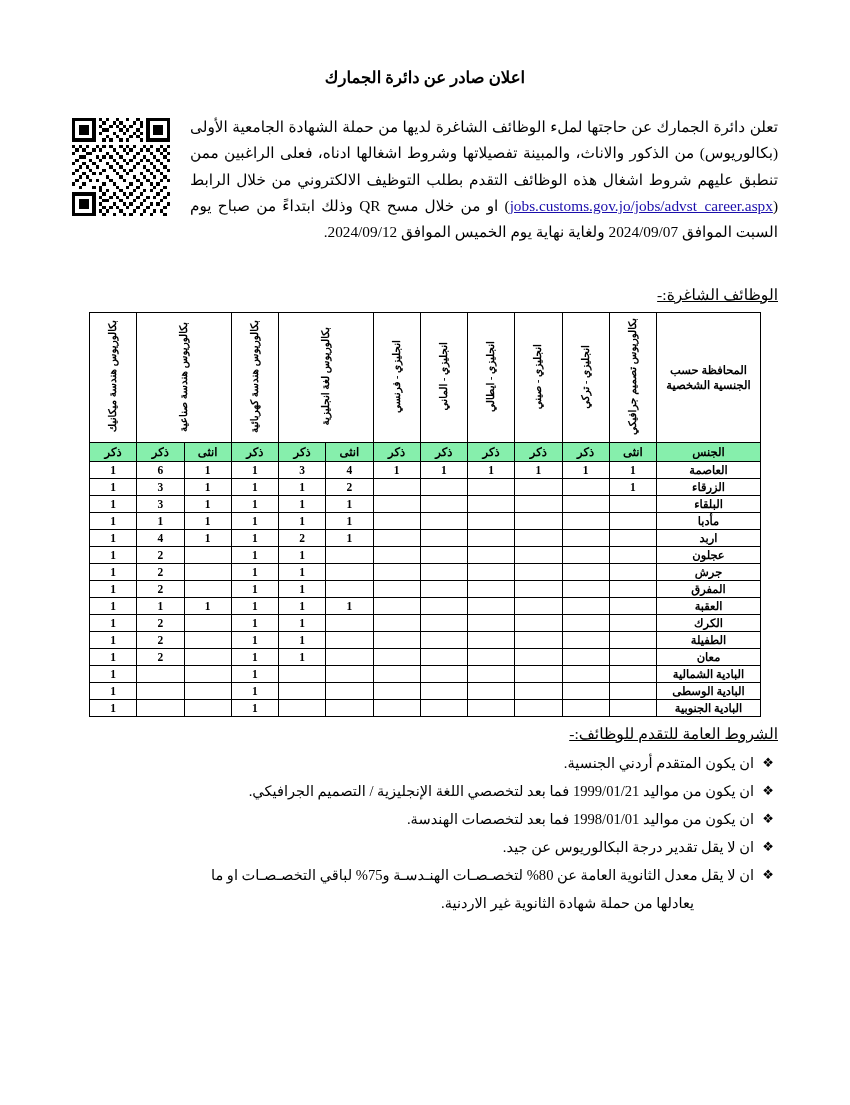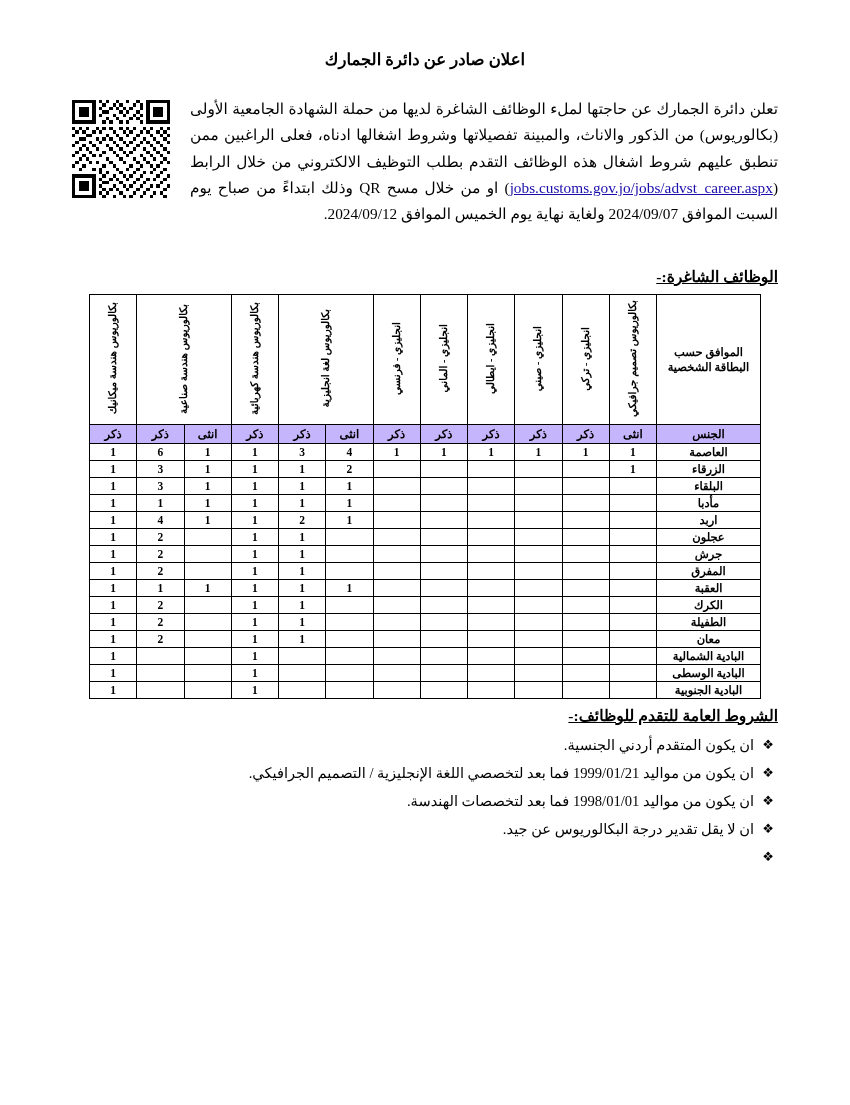--- a/index.html
+++ b/index.html
@@ -12,21 +12,21 @@
     width: 850px;
     height: 1105px;
     font-family: "Liberation Serif", "DejaVu Serif", serif;
     color: #000000;
     position: relative;
     overflow: hidden;
   }
   .page {
     width: 850px;
     height: 894px;
-    padding: 40px 72px 20px 72px;
+    padding: 58px 72px 20px 72px;
     position: relative;
   }
   .doc-title {
     text-align: center;
     font-weight: bold;
     font-size: 16.5px;
     margin: 10px 0 0 0;
     letter-spacing: 0.3px;
   }
 
@@ -56,21 +56,21 @@
   }
   .intro-text a, .link {
     color: #1a0dab;
     text-decoration: underline;
     direction: ltr;
     unicode-bidi: embed;
   }
 
   
   .section-head {
-    font-weight: bold;
+    font-weight: normal;
     font-size: 15.6px;
     text-decoration: underline;
     margin: 22px 0 8px 0;
   }
   .section-head.cond {
     margin-top: 8px;
   }
 
   
   .table-wrap {
@@ -110,21 +110,21 @@
   }
   th.gov-head {
     width: 104px;
     font-size: 11.6px;
     line-height: 1.3;
     vertical-align: middle;
     text-align: center;
     font-weight: bold;
   }
   tr.gender-row td {
-    background: #c4b5fd;
+    background: #86efac;
     font-size: 11.6px;
     font-weight: bold;
     height: 19px;
   }
   td.gov-name {
     text-align: center;
     font-size: 11.6px;
     font-weight: bold;
   }
   td.num { font-size: 11.8px; }
@@ -414,21 +414,21 @@
       <span>تعلن دائرة الجمارك عن حاجتها لملء الوظائف الشاغرة لديها من حملة الشهادة الجامعية الأولى (بكالوريوس) من الذكور والاناث، والمبينة تفصيلاتها وشروط اشغالها ادناه، فعلى الراغبين ممن تنطبق عليهم شروط اشغال هذه الوظائف التقدم بطلب التوظيف الالكتروني من خلال الرابط (</span><a class="link" href="#">jobs.customs.gov.jo/jobs/advst_career.aspx</a><span>) او من خلال مسح QR وذلك ابتداءً من صباح يوم السبت الموافق 2024/09/07 ولغاية نهاية يوم الخميس الموافق 2024/09/12.</span>
     </div>
   </div>
 
   <div class="section-head">الوظائف الشاغرة:-</div>
 
   <div class="table-wrap">
     <table class="jobs">
       <thead>
         <tr id="hdr-row">
-          <th class="gov-head">الموافق حسب البطاقة الشخصية</th>
+          <th class="gov-head">المحافظة حسب الجنسية الشخصية</th>
         <th class="head-cell" colspan="1"><span class="vert">بكالوريوس تصميم جرافيكي</span></th>
             <th class="head-cell" colspan="1"><span class="vert">انجليزي - تركي</span></th>
             <th class="head-cell" colspan="1"><span class="vert">انجليزي - صيني</span></th>
             <th class="head-cell" colspan="1"><span class="vert">انجليزي - ايطالي</span></th>
             <th class="head-cell" colspan="1"><span class="vert">انجليزي - الماني</span></th>
             <th class="head-cell" colspan="1"><span class="vert">انجليزي - فرنسي</span></th>
             <th class="head-cell" colspan="2"><span class="vert">بكالوريوس لغة انجليزية</span></th>
             <th class="head-cell" colspan="1"><span class="vert">بكالوريوس هندسة كهربائية</span></th>
             <th class="head-cell" colspan="2"><span class="vert">بكالوريوس هندسة صناعية</span></th>
             <th class="head-cell" colspan="1"><span class="vert">بكالوريوس هندسة ميكانيك</span></th>
@@ -693,16 +693,18 @@
       <li>
         <span class="bullet">❖</span>
         <span class="cond-text">ان يكون من مواليد 1998/01/01 فما بعد لتخصصات الهندسة.</span>
       </li>
       <li>
         <span class="bullet">❖</span>
         <span class="cond-text">ان لا يقل تقدير درجة البكالوريوس عن جيد.</span>
       </li>
       <li>
         <span class="bullet">❖</span>
+        <span class="cond-text">ان لا يقل معدل الثانوية العامة عن 80% لتخصـصـات الهنـدسـة و75% لباقي التخصـصـات او ما</span>
       </li>
     </ul>
+  <div class="indent-cont" style="padding-right:60px;">يعادلها من حملة شهادة الثانوية غير الاردنية.</div>
 
 </div>
 
 </body></html>

